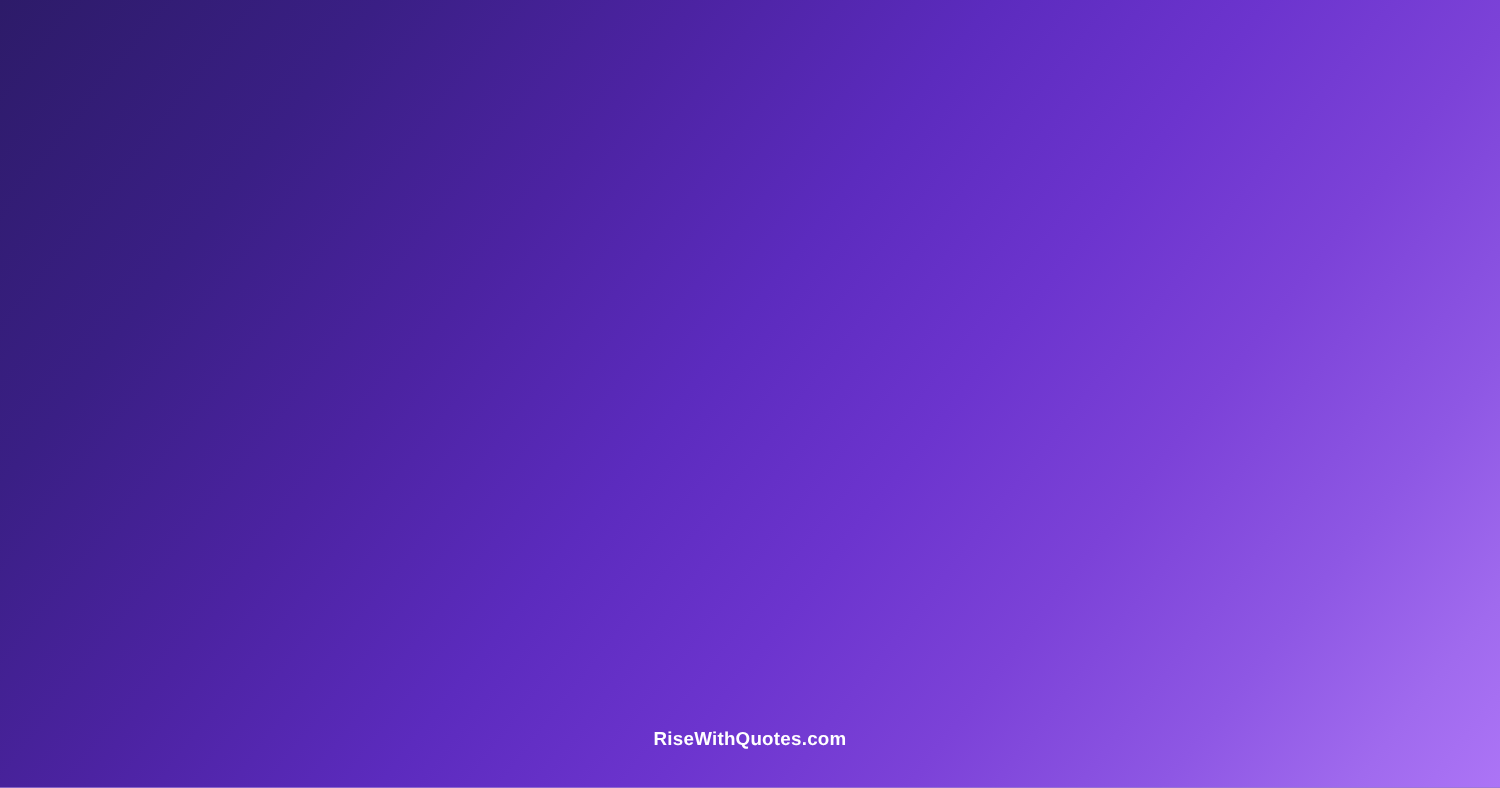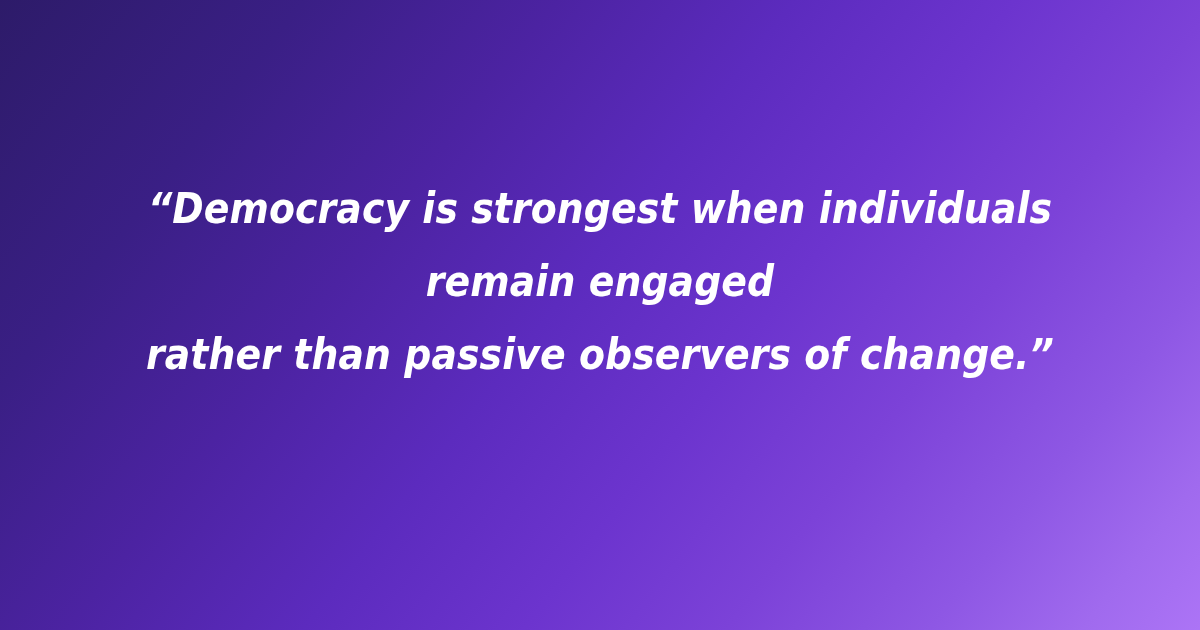--- a/index.html
+++ b/index.html
@@ -81,19 +81,18 @@
     font-style: normal;
     letter-spacing: 0.2px;
     line-height: 18px;
   }
 </style>
 </head>
 <body>
 
 <div class="quote-card">
 
-  <div class="quote-block">
-    <p class="quote-text">“Democracy is strongest when individuals remain engaged
-rather than passive observers of change.”</p>
+
+  <div class="footer">
+    <span class="footer-text">RiseWithQuotes.com</span>
   </div>
-
 
 </div>
 
 </body></html>

